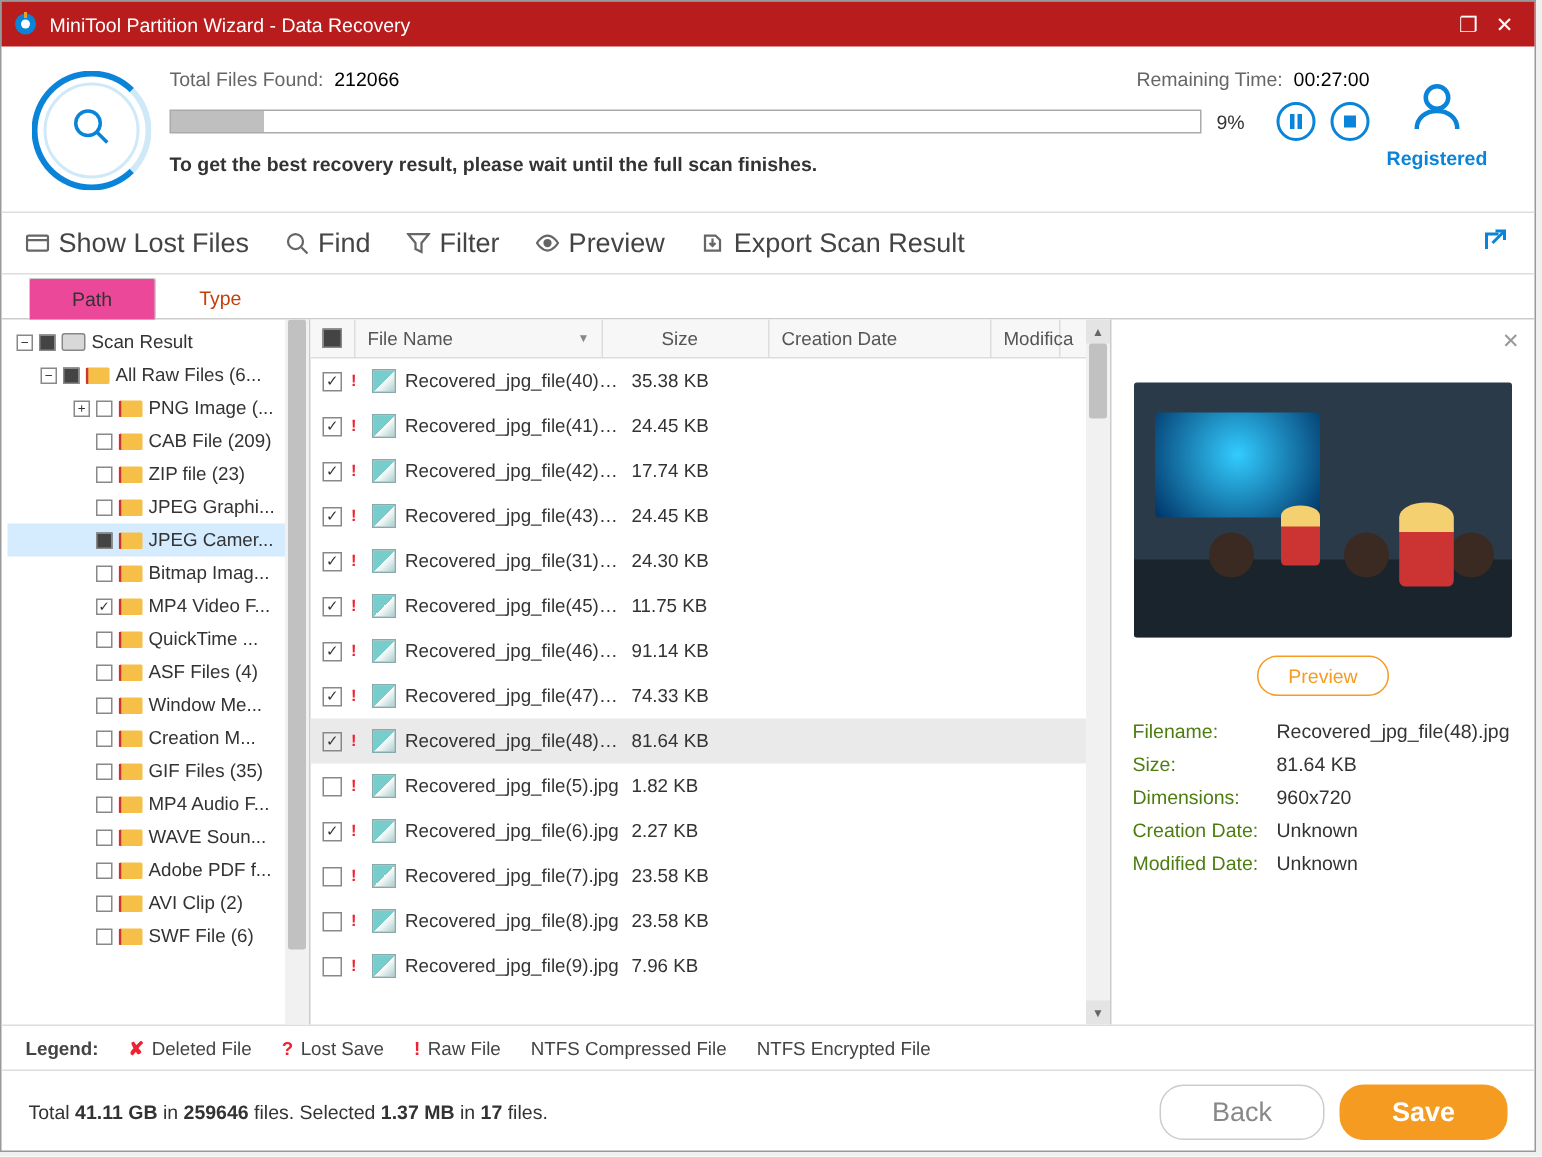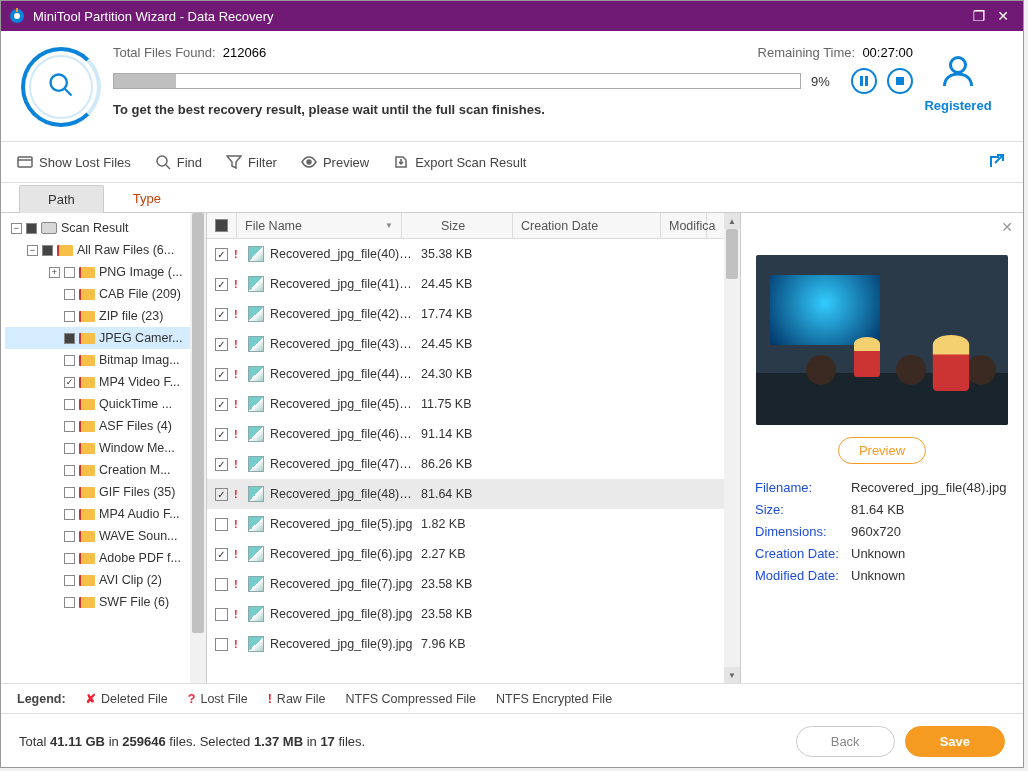--- a/index.html
+++ b/index.html
@@ -1,20 +1,20 @@
 <!DOCTYPE html>
 <html><head>
 <meta charset="utf-8">
 <style>
 * { box-sizing: border-box; margin: 0; padding: 0; font-family: "Segoe UI", Tahoma, sans-serif; }
 body { width: 1028px; height: 771px; background: #f0f0f0; overflow: hidden; position: relative; }
 .window { width: 1024px; height: 768px; background: #fff; border: 1px solid #999; position: relative; }
 
 
-.titlebar { height: 30px; background: #701a75; color: #fff; display: flex; align-items: center; padding: 0 8px; font-size: 13px; }
+.titlebar { height: 30px; background: #b91c1c; color: #fff; display: flex; align-items: center; padding: 0 8px; font-size: 13px; }
 .titlebar .logo { width: 16px; height: 16px; margin-right: 8px; display:flex;align-items:center;justify-content:center;}
 .titlebar .logo svg{width:16px;height:16px;}
 .titlebar .title { flex: 1; }
 .titlebar .winbtn { width: 24px; text-align: center; cursor: pointer; font-size: 14px; }
 
 
 .scanheader { height: 110px; display: flex; padding: 12px 20px 8px 20px; align-items:flex-start; }
 .magcircle { width: 80px; height: 80px; position:relative; margin-right: 12px; margin-top:4px;}
 .magcircle .ring { position:absolute; inset:0; border: 4px solid #0a84d8; border-right-color: #cfe9f8; border-radius: 50%; }
 .magcircle .ring2 { position:absolute; inset:8px; border: 2px solid #cfe9f8; border-radius:50%;}
@@ -32,31 +32,31 @@
 .pausebtn,.stopbtn{width:26px;height:26px;border:2px solid #0a84d8;border-radius:50%;display:flex;align-items:center;justify-content:center;cursor:pointer;}
 .pausebtn svg,.stopbtn svg{width:10px;height:10px;fill:#0a84d8;}
 .tip{font-size:13px;font-weight:bold;color:#333;}
 .regblock{width:90px;text-align:center;color:#0a84d8;font-size:13px;margin-top:10px;}
 .regblock .user{margin-bottom:6px;}
 .regblock svg{width:36px;height:36px;stroke:#0a84d8;fill:none;stroke-width:2;}
 
 .divider{height:1px;background:#ddd;margin:0;}
 
 
-.toolbar{height:40px;display:flex;align-items:center;padding:0 16px;gap:24px;font-size:13px;color:#444;}
+.toolbar{height:40px;display:flex;align-items:center;padding:0 16px;gap:24px;font-size:18px;color:#444;}
 .toolbar .spacer{flex:1;}
 .tbtn{display:flex;align-items:center;gap:6px;cursor:pointer;}
 .tbtn svg{width:16px;height:16px;stroke:#666;fill:none;stroke-width:1.5;}
 .exporticon{color:#0a84d8;}
 .exporticon svg{width:20px;height:20px;stroke:#0a84d8;fill:none;stroke-width:2;}
 
 
 .tabbar{height:30px;display:flex;align-items:flex-end;border-bottom:1px solid #ccc;padding-left:18px;gap:0;}
 .tab{padding:6px 28px;font-size:13px;color:#c2410c;cursor:pointer;border:1px solid transparent;border-bottom:none;}
-.tab.active{background:#e5e5e5;border-color:#ccc;color:#333;border-radius:2px 2px 0 0;position:relative;top:1px;}
+.tab.active{background:#ec4899;border-color:#ccc;color:#333;border-radius:2px 2px 0 0;position:relative;top:1px;}
 
 
 .main{height:470px;display:flex;}
 
 
 .tree{width:206px;overflow:hidden;font-size:12.5px;color:#333;border-right:1px solid #ccc;position:relative;}
 .tree .sc{position:absolute;right:0;top:0;bottom:0;width:16px;background:#f1f1f1;}
 .tree .sc .thumb{position:absolute;top:0;left:2px;right:2px;height:420px;background:#c1c1c1;border-radius:2px;}
 .treeinner{padding:4px 0 4px 4px;overflow:hidden;}
 .tnode{display:flex;align-items:center;height:22px;gap:4px;padding-left:4px;white-space:nowrap;cursor:pointer;}
@@ -104,34 +104,34 @@
 .pimg .h1{left:50px;}
 .pimg .h2{left:140px;}
 .pimg .h3{left:210px;}
 .pimg .pop{position:absolute;width:26px;height:30px;background:#c33;bottom:48px;border-radius:3px;}
 .pimg .pop::before{content:"";position:absolute;top:-10px;left:0;right:0;height:14px;background:#f5d070;border-radius:50% 50% 0 0;}
 .pimg .p1{left:98px;}
 .pimg .p2{left:182px;transform:scale(1.4);bottom:40px;}
 .previewbtn{display:block;margin:0 auto 16px;padding:5px 20px;border:1px solid #f59b22;color:#f59b22;background:#fff;border-radius:14px;font-size:13px;cursor:pointer;}
 .meta{font-size:13px;color:#333;}
 .meta .mr{display:flex;margin-bottom:7px;}
-.meta .ml{width:96px;color:#1d4ed8;}
+.meta .ml{width:96px;color:#4d7c0f;}
 .meta .mv{flex:1;}
 
 
 .legend{height:30px;border-top:1px solid #ddd;display:flex;align-items:center;padding:0 16px;gap:20px;font-size:12.5px;color:#444;}
 .legend .lg{display:flex;align-items:center;gap:5px;}
 .legend .del{color:#e23;font-weight:bold;}
 .legend .lost{color:#e23;font-weight:bold;}
 .legend .raw{color:#e23;font-weight:bold;}
 
 
 .footer{height:56px;border-top:1px solid #ddd;display:flex;align-items:center;padding:0 18px;font-size:13px;color:#333;}
 .footer .status{flex:1;}
-.footer .btn{padding:7px 34px;border-radius:16px;font-size:13px;cursor:pointer;margin-left:10px;}
+.footer .btn{padding:7px 34px;border-radius:16px;font-size:18px;cursor:pointer;margin-left:10px;}
 .footer .back{border:1px solid #ccc;color:#888;background:#fff;}
 .footer .save{border:1px solid #f59b22;color:#fff;background:#f59b22;font-weight:bold;}
 </style>
 </head>
 <body>
 
 <div class="window">
 
   <div class="titlebar">
     <span class="logo">
@@ -267,20 +267,26 @@
             <span class="sq"></span>
             <span class="ficon folder"></span>
             <span>CAB File (209)</span>
           </div>
           <div class="tnode d2">
             <span style="width: 11px; flex-shrink: 0;"></span>
             <span class="sq"></span>
             <span class="ficon folder"></span>
             <span>ZIP file (23)</span>
           </div>
+          <div class="tnode d2">
+            <span style="width: 11px; flex-shrink: 0;"></span>
+            <span class="sq"></span>
+            <span class="ficon folder"></span>
+            <span>JPEG Graphi...</span>
+          </div>
           <div class="tnode d2 sel">
             <span style="width: 11px; flex-shrink: 0;"></span>
             <span class="sq" style="background: rgb(68, 68, 68);"></span>
             <span class="ficon folder"></span>
             <span>JPEG Camer...</span>
           </div>
           <div class="tnode d2">
             <span style="width: 11px; flex-shrink: 0;"></span>
             <span class="sq"></span>
             <span class="ficon folder"></span>
@@ -397,21 +403,21 @@
             <span class="cb">✓</span>
             <span class="raw">!</span>
             <span class="fic"></span>
             <span class="fname">Recovered_jpg_file(43).j...</span>
             <span class="fsize">24.45 KB</span>
           </div>
           <div class="frow">
             <span class="cb">✓</span>
             <span class="raw">!</span>
             <span class="fic"></span>
-            <span class="fname">Recovered_jpg_file(44).j...</span>
+            <span class="fname">Recovered_jpg_file(31).j...</span>
             <span class="fsize">24.30 KB</span>
           </div>
           <div class="frow">
             <span class="cb">✓</span>
             <span class="raw">!</span>
             <span class="fic"></span>
             <span class="fname">Recovered_jpg_file(45).j...</span>
             <span class="fsize">11.75 KB</span>
           </div>
           <div class="frow">
@@ -419,21 +425,21 @@
             <span class="raw">!</span>
             <span class="fic"></span>
             <span class="fname">Recovered_jpg_file(46).j...</span>
             <span class="fsize">91.14 KB</span>
           </div>
           <div class="frow">
             <span class="cb">✓</span>
             <span class="raw">!</span>
             <span class="fic"></span>
             <span class="fname">Recovered_jpg_file(47).j...</span>
-            <span class="fsize">86.26 KB</span>
+            <span class="fsize">74.33 KB</span>
           </div>
           <div class="frow sel">
             <span class="cb">✓</span>
             <span class="raw">!</span>
             <span class="fic"></span>
             <span class="fname">Recovered_jpg_file(48).j...</span>
             <span class="fsize">81.64 KB</span>
           </div>
           <div class="frow">
             <span class="cb"></span>
@@ -519,21 +525,21 @@
   </div>
 
   <div class="legend">
     <b>Legend:</b>
     <div class="lg">
         <span class="del">✘</span>
         <span>Deleted File</span>
       </div>
     <div class="lg">
         <span class="lost">?</span>
-        <span>Lost File</span>
+        <span>Lost Save</span>
       </div>
     <div class="lg">
         <span class="raw">!</span>
         <span>Raw File</span>
       </div>
     <div class="lg">NTFS Compressed File</div>
     <div class="lg">NTFS Encrypted File</div>
   </div>
 
   <div class="footer">

